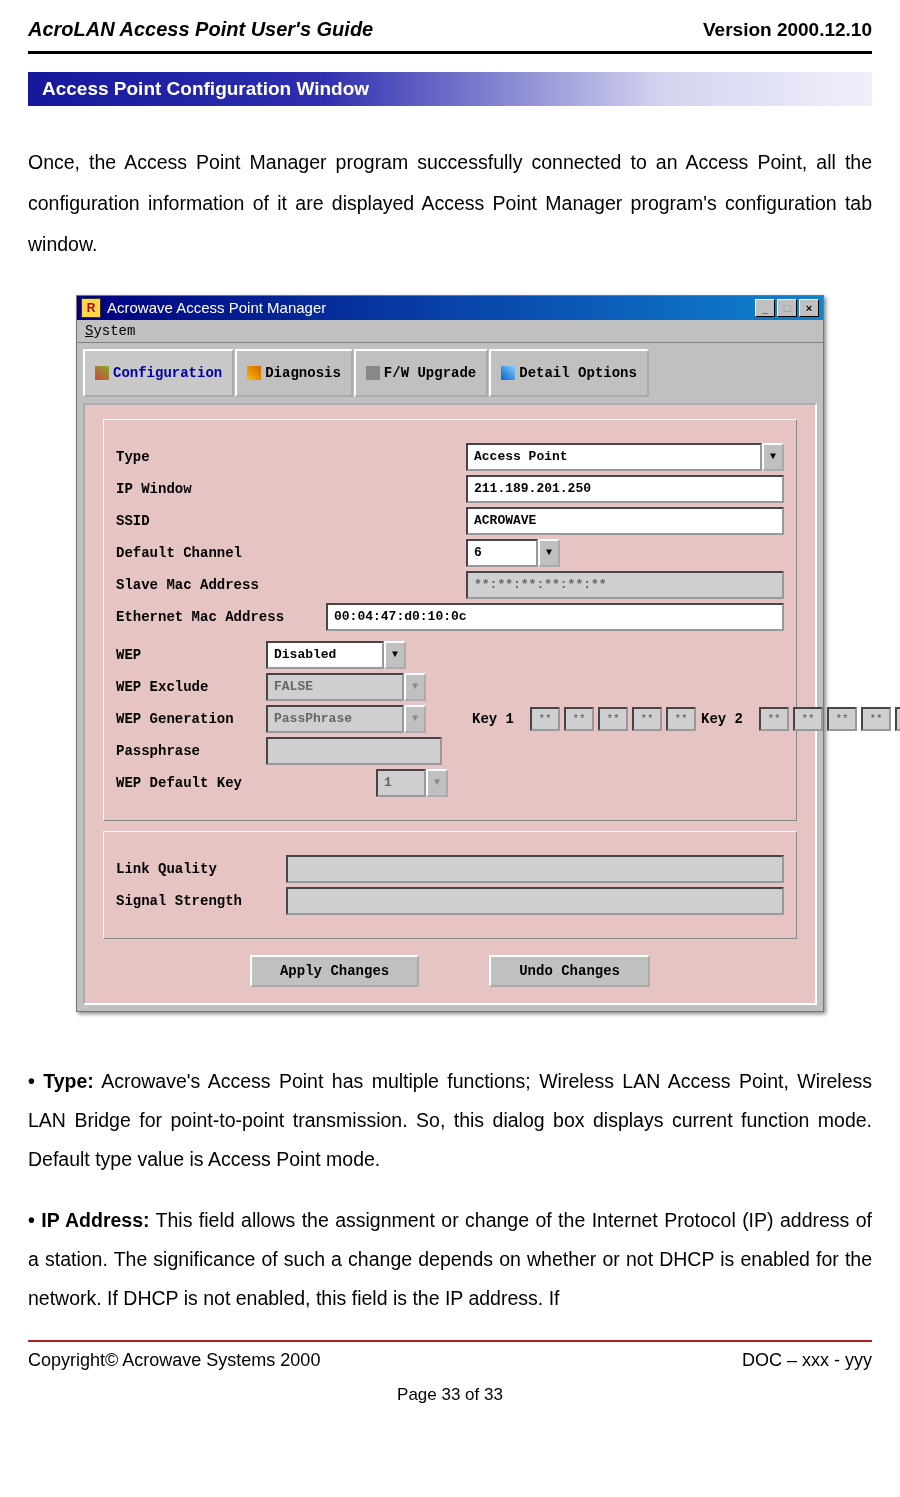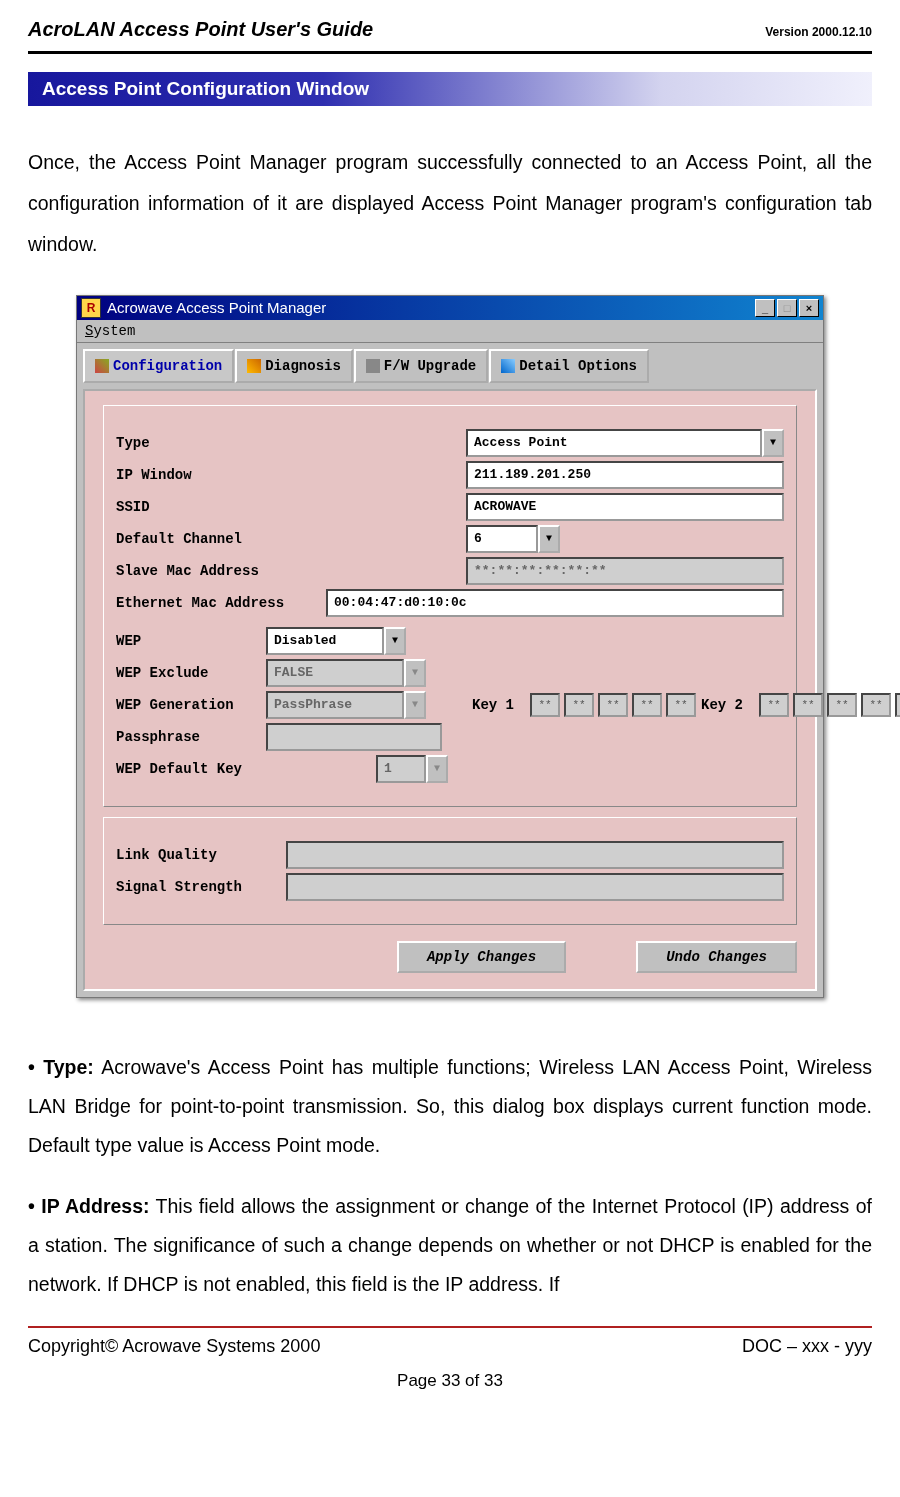--- a/index.html
+++ b/index.html
@@ -14,21 +14,21 @@
     box-sizing: border-box;
   }
   .header-row {
     display: flex;
     justify-content: space-between;
     align-items: baseline;
     font-weight: bold;
     padding-bottom: 6px;
   }
   .header-left { font-size: 20px; font-style: italic; }
-  .header-right { font-size: 12px; }
+  .header-right { font-size: 19px; }
   .hr-thick {
     border: none;
     border-top: 3px solid #000;
     margin: 4px 0 18px 0;
   }
   .section-banner {
     background: linear-gradient(to right, #17179d 0%, #2f2fb0 35%, #d3d3ef 75%, #f0f0fc 100%);
     color: #fff;
     font-weight: bold;
     font-size: 19px;
@@ -82,21 +82,21 @@
     font-size:14px;
     border-bottom:1px solid #808080;
   }
   .tabsrow {
     display:flex;
     padding: 6px 6px 0 6px;
     font-weight:bold;
     font-size:14px;
   }
   .tab {
-    padding:7px 10px;
+    padding:14px 10px;
     border:2px outset #fff;
     background:#c0c0c0;
     margin-right:1px;
     display:flex;align-items:center;gap:4px;
   }
   .tab.active { color:#0000aa; background:#c8c8c8; }
   .tab-icon { width:14px;height:14px;display:inline-block; }
   .tab-icon.cfg { background:linear-gradient(45deg,#c44, #8a2); }
   .tab-icon.diag { background:linear-gradient(45deg,#fb0,#c60); }
   .tab-icon.fw { background:#888; }
@@ -131,21 +131,21 @@
   .mini-field { width:56px; flex:none; }
   .keyrow { display:flex;align-items:center;gap:4px; }
   .keylabel { width:54px; font-weight:bold; font-size:14px; }
   .keycell {
     width:26px;height:20px;background:#cfcfcf;border:2px inset #999;
     display:flex;align-items:center;justify-content:center;font-size:11px;color:#555;
   }
   .keys-col { display:flex;flex-direction:row;gap:5px; margin-left:auto; }
   .split { display:flex; gap:24px; }
   .split-left { flex:1; }
-  .btnrow { display:flex; justify-content:flex-end; gap:70px; padding:6px 0 2px;font-style:italic; }
+  .btnrow { display:flex; justify-content:center; gap:70px; padding:6px 0 2px; }
   .winbtn {
     padding:6px 28px;
     background:#c0c0c0;
     border:2px outset #fff;
     font-weight:bold;
     font-size:14px;
     font-family:"Courier New",monospace;
   }
   .bullet-block { margin-top:12px; }
   .bullet {

